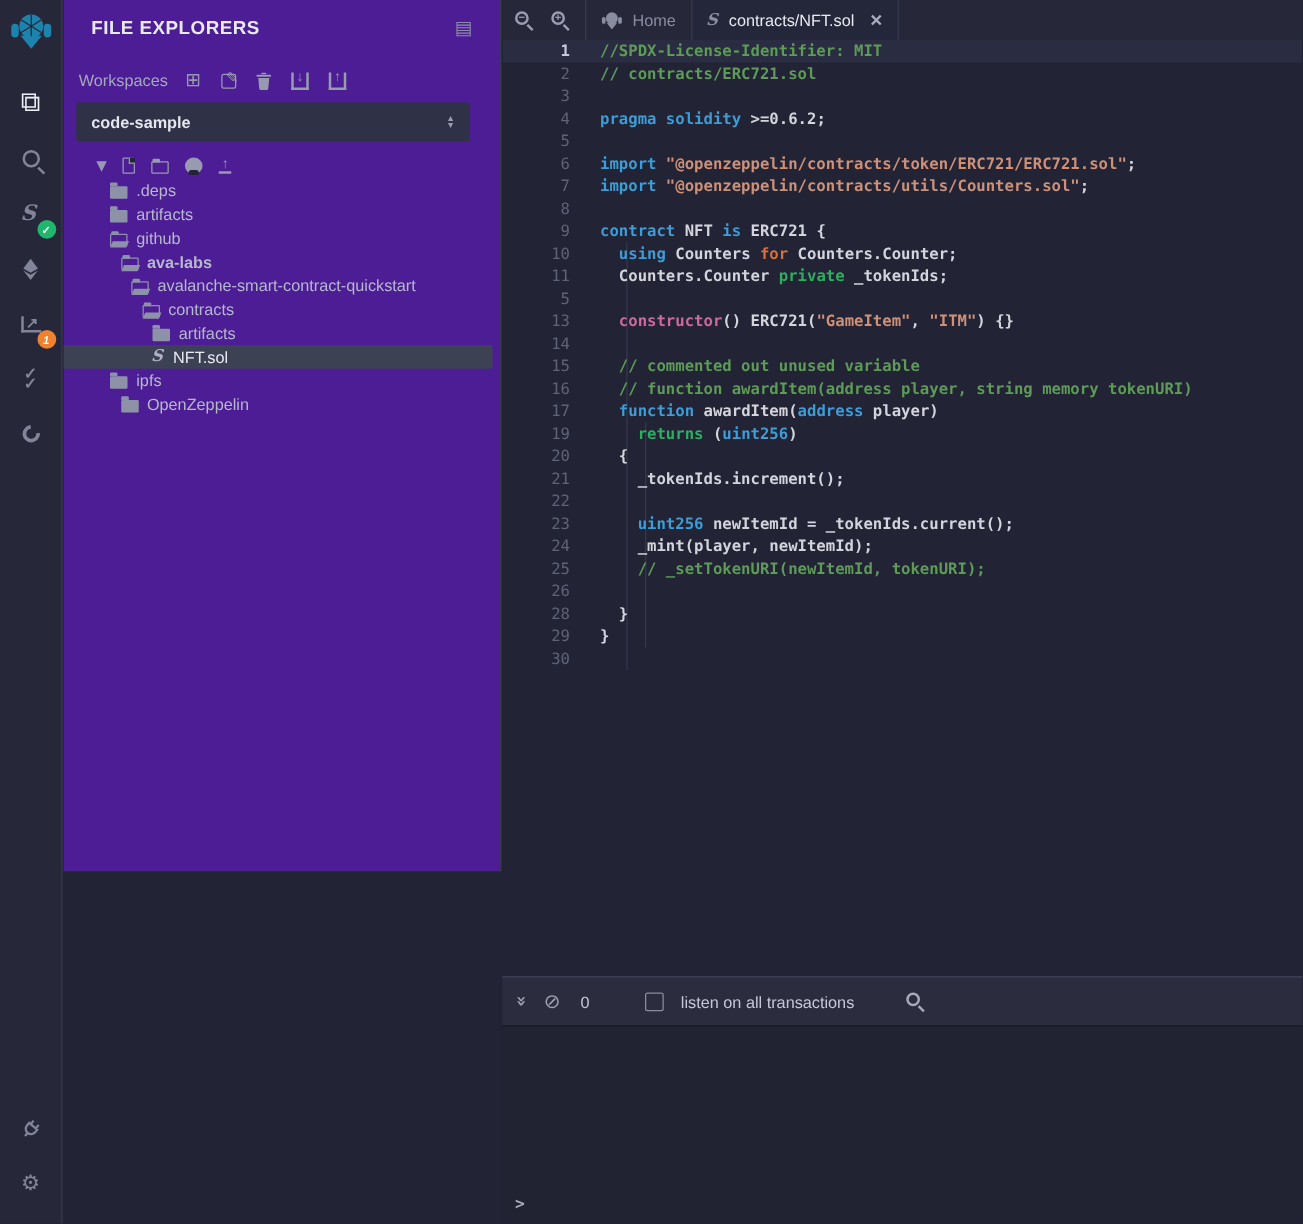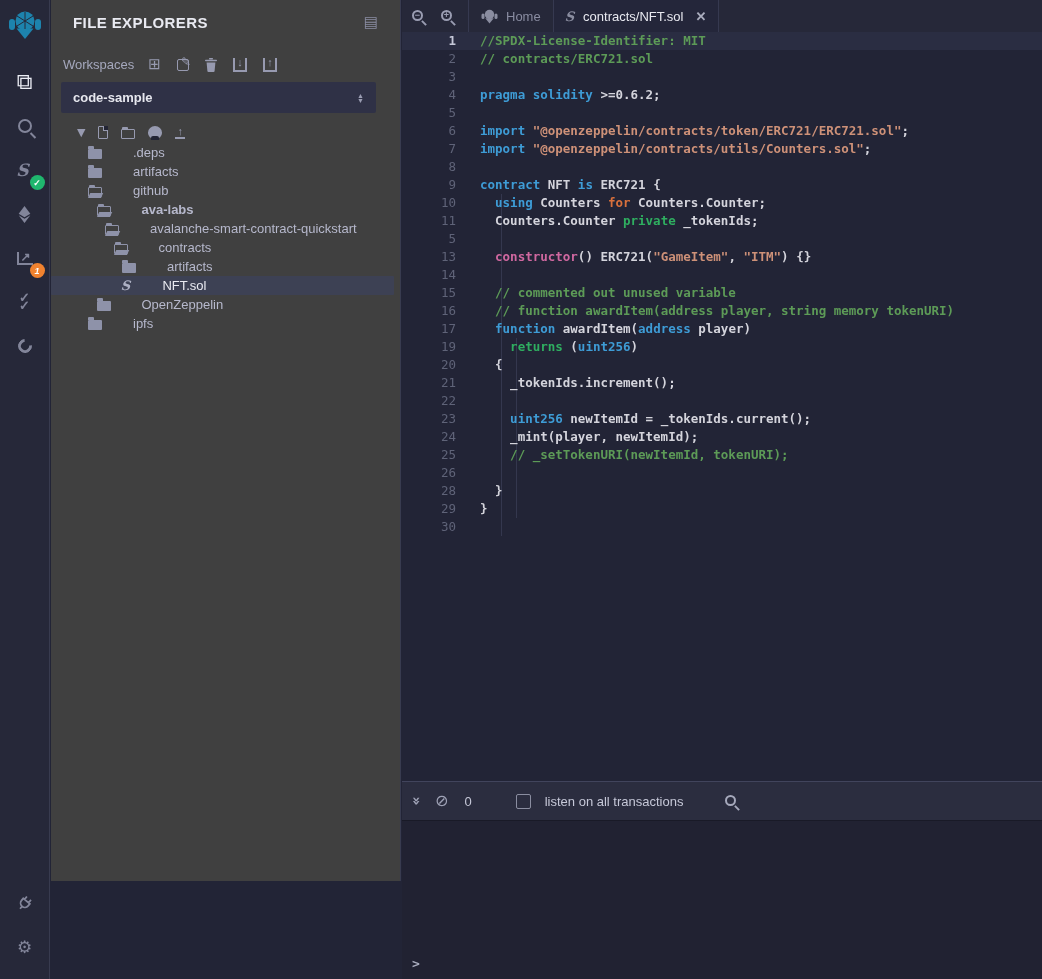--- a/index.html
+++ b/index.html
@@ -50,37 +50,37 @@
                   border-radius:50% 50% 46% 46%; }
   .i-gh::after { content:""; position:absolute; left:3px; bottom:-1px; width:8px; height:4px; background:#232535; border-radius:2px 2px 0 0; }
   .i-tray { display:inline-flex; justify-content:center; width:14px; height:14px; border-left:2px solid currentColor;
             border-right:2px solid currentColor; border-bottom:2px solid currentColor; font-size:11px; line-height:9px; font-weight:bold; }
   .i-upbase { display:inline-block; border-bottom:2px solid currentColor; font-size:11px; line-height:12px; font-weight:bold; padding:0 2px; }
   .sqpencil { position:relative; display:inline-block; width:12px; height:12px; border:1.5px solid currentColor; border-radius:2px; }
   .sqpencil::after { content:"✎"; position:absolute; font-family:"DejaVu Sans",sans-serif; font-size:12px; left:3px; top:-5px; }
   .rot90 { transform:rotate(90deg); display:inline-block; font-weight:bold; }
 
   
-  #side { position:absolute; left:51px; top:0; width:350px; height:881px; background:#404040; border-right:1px solid #383b4f; }
+  #side { position:absolute; left:51px; top:0; width:350px; height:697px; background:#4c1d95; border-right:1px solid #383b4f; }
   #panel-title-row { display:flex; align-items:center; justify-content:space-between; padding:14px 22px 0 22px; }
   #panel-title { font-size:15px; font-weight:bold; color:#e9eaf1; letter-spacing:.4px; }
   .dim-icon { color:#8b8ea3; cursor:pointer; }
   #ws-row { display:flex; align-items:center; gap:0; padding:26px 12px 8px 12px; }
   #ws-label { font-size:13px; color:#a5a8bd; margin-right:14px; }
   #ws-row .act { color:#9success; }
   #ws-row .act { color:#979ab0; cursor:pointer; display:inline-flex; align-items:center; }
   #ws-select { margin:2px 24px 0 10px; height:31px; background:#2f3146; border-radius:2px; display:flex; align-items:center;
                padding:0 12px; cursor:pointer; }
   #ws-select .val { font-size:13px; font-weight:bold; color:#e6e7ee; flex:1; }
   .caret-ud { display:flex; flex-direction:column; font-size:7px; line-height:5px; color:#9a9db2; }
   #tree-toolbar { display:flex; align-items:center; gap:13px; padding:12px 0 4px 26px; color:#9najb0; }
   #tree-toolbar .act { color:#979ab0; cursor:pointer; display:inline-flex; align-items:center; }
   #tree { font-size:13px; }
   .trow { display:flex; align-items:center; gap:7px; height:19px; color:#b6b8cc; cursor:pointer; margin-right:6px; border-radius:1px; }
-  .trow .lbl { white-space:nowrap;margin-left:24px; }
+  .trow .lbl { white-space:nowrap; }
   .trow.sel { background:#3d4154; color:#e9eaf1; }
   .trow .ficon { color:#8e92a9; display:inline-flex; }
   .trow.sel .ficon { color:#aeb1c4; }
 
   
   #main { position:absolute; left:402px; top:0; width:640px; height:979px; display:flex; flex-direction:column; background:#222436; }
   #tabbar { height:32px; background:#262839; display:flex; align-items:stretch; flex:none; }
   #zoombox { display:flex; align-items:center; gap:18px; padding:0 16px 0 10px; color:#9a9db2; }
   .ztool { position:relative; cursor:pointer; }
   .tab { display:flex; align-items:center; gap:8px; padding:0 12px; border-left:1px solid #363950; font-size:13px;
@@ -288,31 +288,31 @@
           <span class="i-folder"></span>
         </span>
         <span class="lbl">artifacts</span>
       </div>
       <div class="trow sel" style="padding-left: 71px;">
         <span class="ficon">
           <span class="i-S" style="font-size:13px;">S</span>
         </span>
         <span class="lbl">NFT.sol</span>
       </div>
+      <div class="trow" style="padding-left: 37px;">
+        <span class="ficon">
+          <span class="i-folder"></span>
+        </span>
+        <span class="lbl">ipfs</span>
+      </div>
       <div class="trow" style="padding-left: 45.5px;">
         <span class="ficon">
           <span class="i-folder"></span>
         </span>
         <span class="lbl">OpenZeppelin</span>
-      </div>
-      <div class="trow" style="padding-left: 37px;">
-        <span class="ficon">
-          <span class="i-folder"></span>
-        </span>
-        <span class="lbl">ipfs</span>
       </div>
     </div>
 </div>
 
 <div id="main">
   <div id="tabbar">
     <div id="zoombox">
       <span class="ztool"><span class="mag"><span class="sign">−</span></span></span>
       <span class="ztool"><span class="mag"><span class="sign">+</span></span></span>
     </div>

